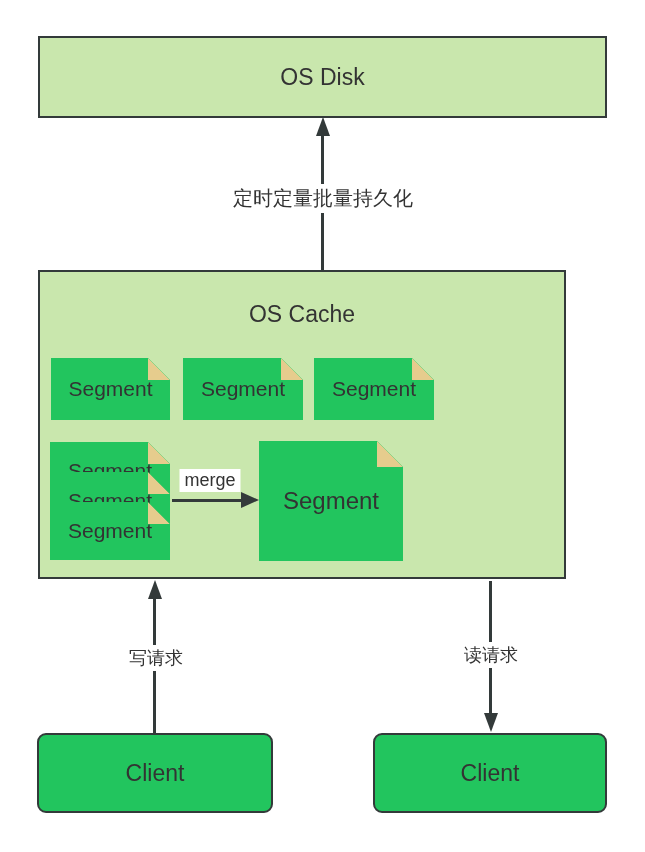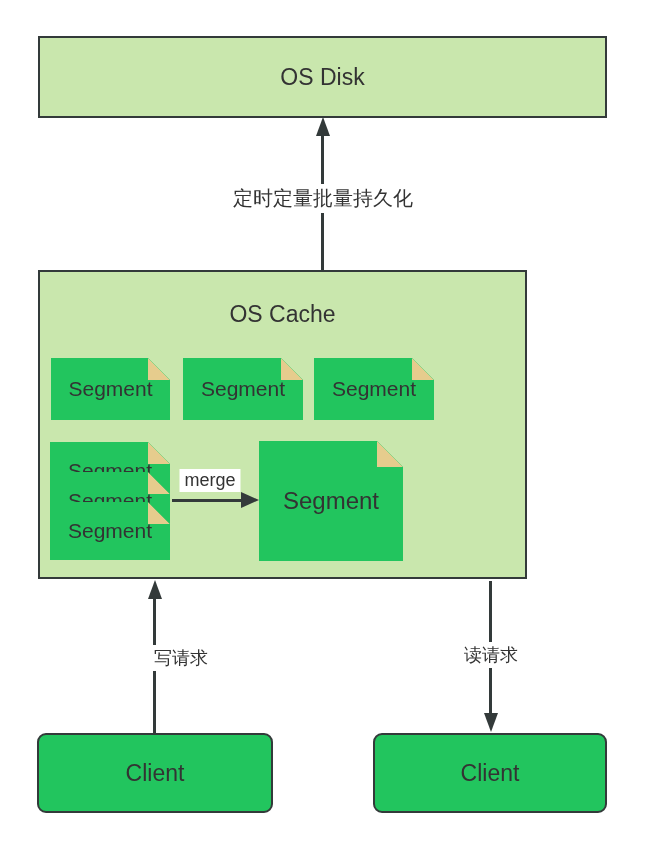--- a/index.html
+++ b/index.html
@@ -18,21 +18,21 @@
   }
   .green-box { background: #c9e7ad; }
   .client-box {
     background: #22c55e;
     border-radius: 9px;
     font-size: 23px;
   }
   .big-label { font-size: 23px; color: #333333; }
 
   #os-disk  { left: 38px; top: 36px;  width: 569px; height: 82px; }
-  #os-cache { left: 38px; top: 270px; width: 489px; height: 309px; justify-content: flex-start; }
+  #os-cache { left: 38px; top: 270px; width: 528px; height: 309px; justify-content: flex-start; }
   #os-cache .title {
     position: absolute; left: 0; right: 0; top: 29px;
     text-align: center; font-size: 23px;
   }
 
   
   .note {
     position: absolute;
     background: #22c55e;
     --fold: 22px;
@@ -83,21 +83,21 @@
   #persist-label { left: 323px; top: 184px; font-size: 20px; }
 
   
   #merge-line { left: 172px; top: 498.5px; width: 72px; z-index: 4; }
   #merge-head { left: 241px; top: 492px; z-index: 4; }
   #merge-label { left: 210px; top: 469px; font-size: 18px; z-index: 5; text-align: center; }
 
   
   #write-line { left: 153px; top: 596px; height: 137px; }
   #write-head { left: 147.5px; top: 580px; }
-  #write-label { left: 156px; top: 645px; font-size: 18px; margin-left: 25px; }
+  #write-label { left: 156px; top: 645px; font-size: 18px; }
 
   
   #read-line { left: 489px; top: 581px; height: 134px; }
   #read-head { left: 483.5px; top: 713px; }
   #read-label { left: 491px; top: 642px; font-size: 18px; }
 
   #client-left  { left: 37px;  top: 733px; width: 236px; height: 80px; }
   #client-right { left: 373px; top: 733px; width: 234px; height: 80px; }
 </style>
 </head>

